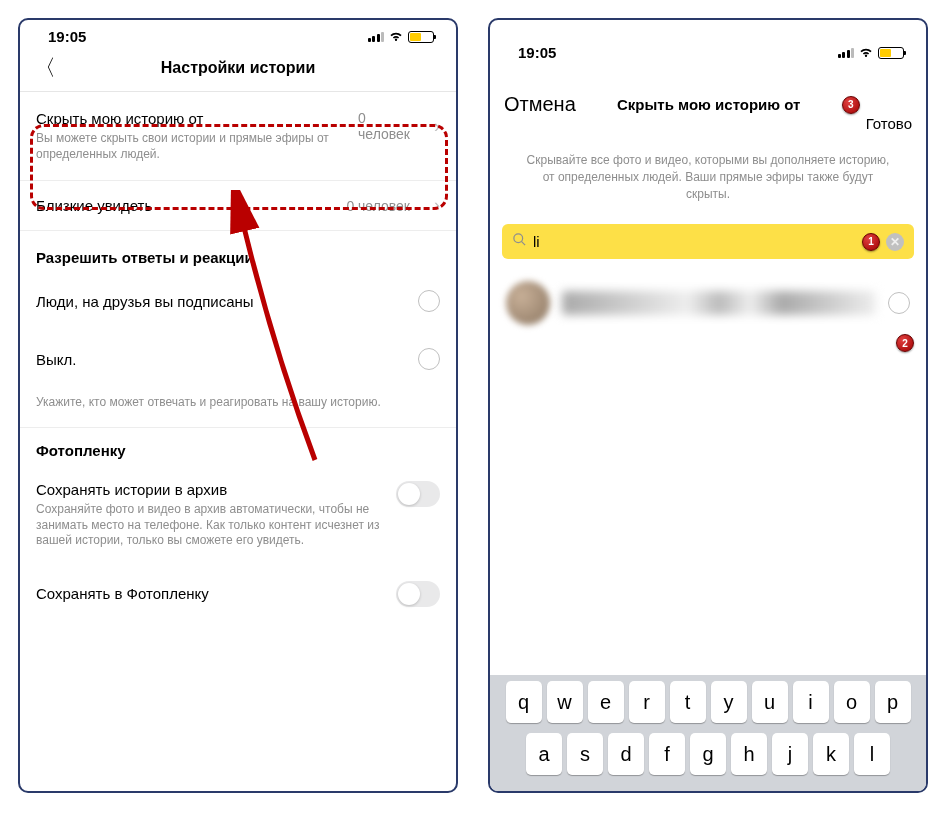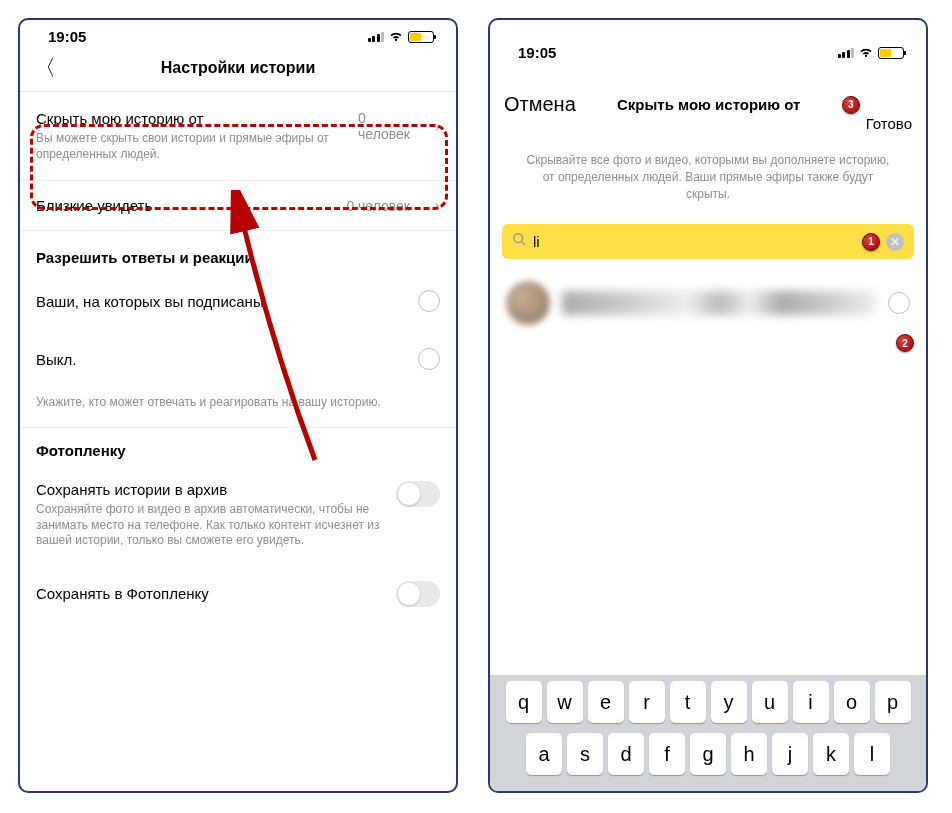--- a/index.html
+++ b/index.html
@@ -193,21 +193,21 @@
       <span>Близкие увидеть</span>
       <div class="value">
         <span>0 человек</span>
         <span class="chev-right">›</span>
       </div>
     </div>
 
     <div class="section-title">Разрешить ответы и реакции</div>
 
     <div class="radio-row">
-      <span>Ваши, на которых вы подписаны</span>
+      <span>Люди, на друзья вы подписаны</span>
       <div class="radio"></div>
     </div>
     <div class="radio-row">
       <span>Выкл.</span>
       <div class="radio"></div>
     </div>
     <div class="footnote">Укажите, кто может отвечать и реагировать на вашу историю.</div>
 
     <div class="section-title" style="padding-top:14px">Фотопленку</div>
     <div class="toggle-row" style="align-items:flex-start">

